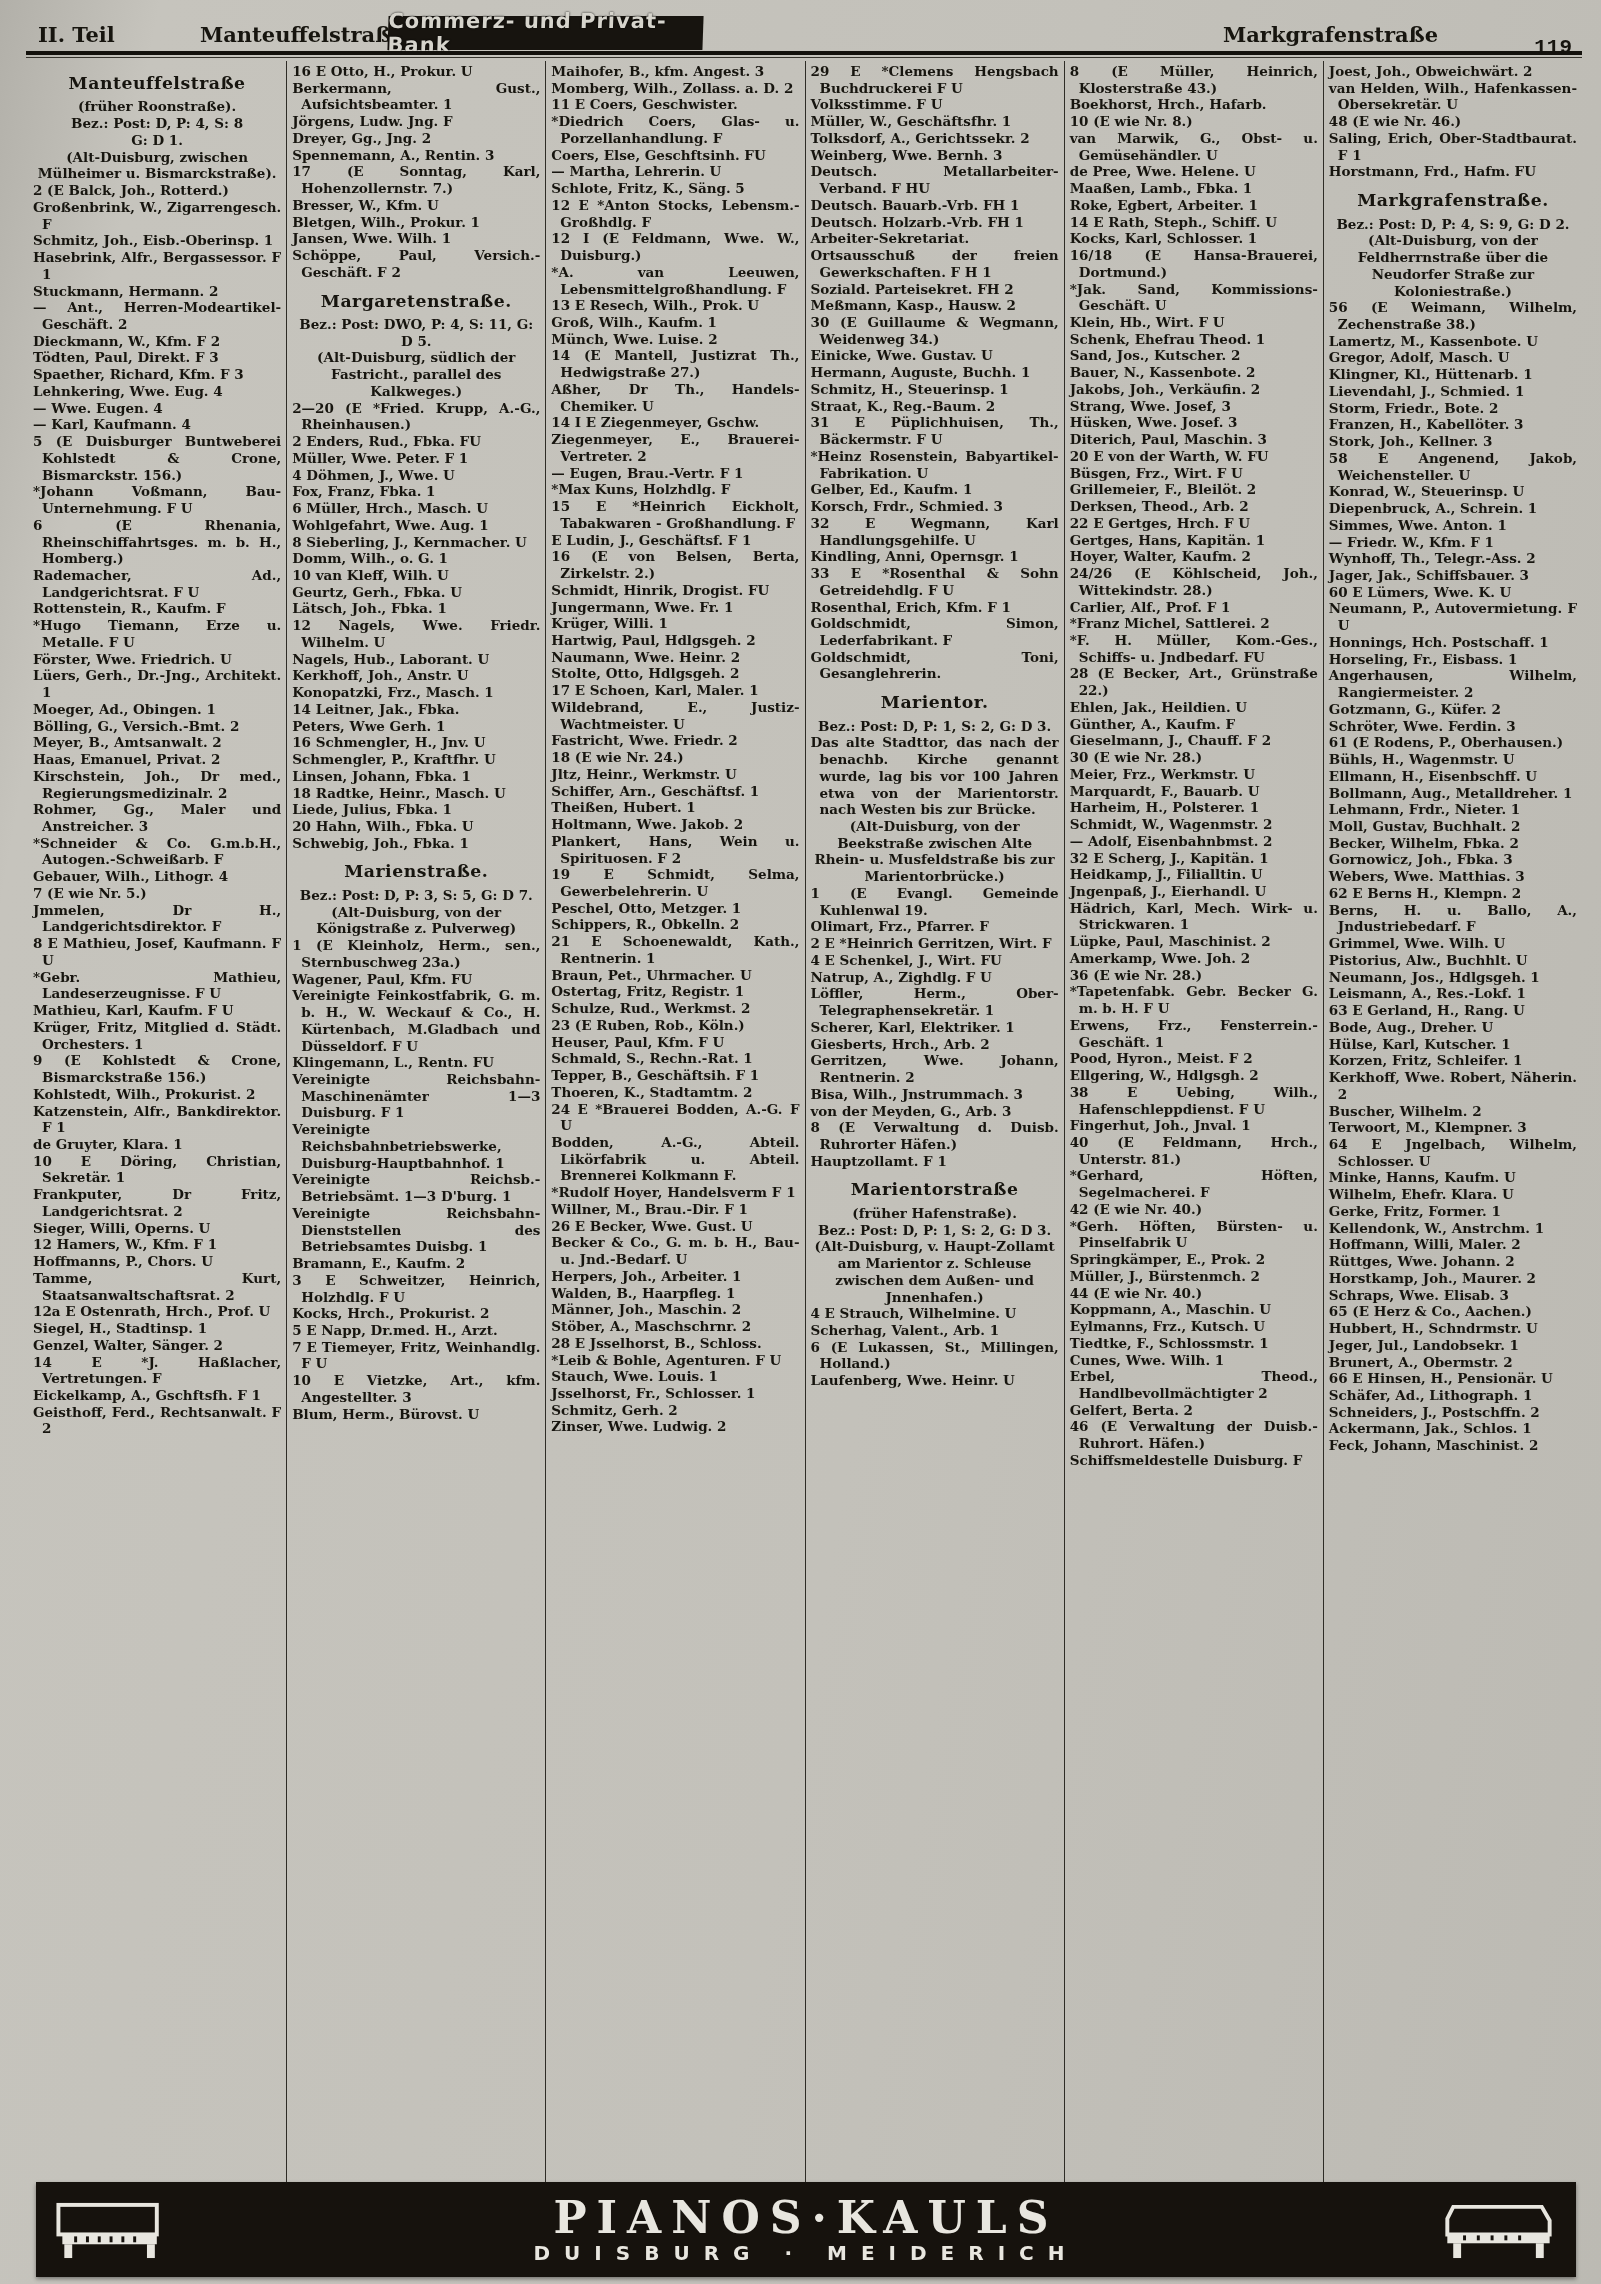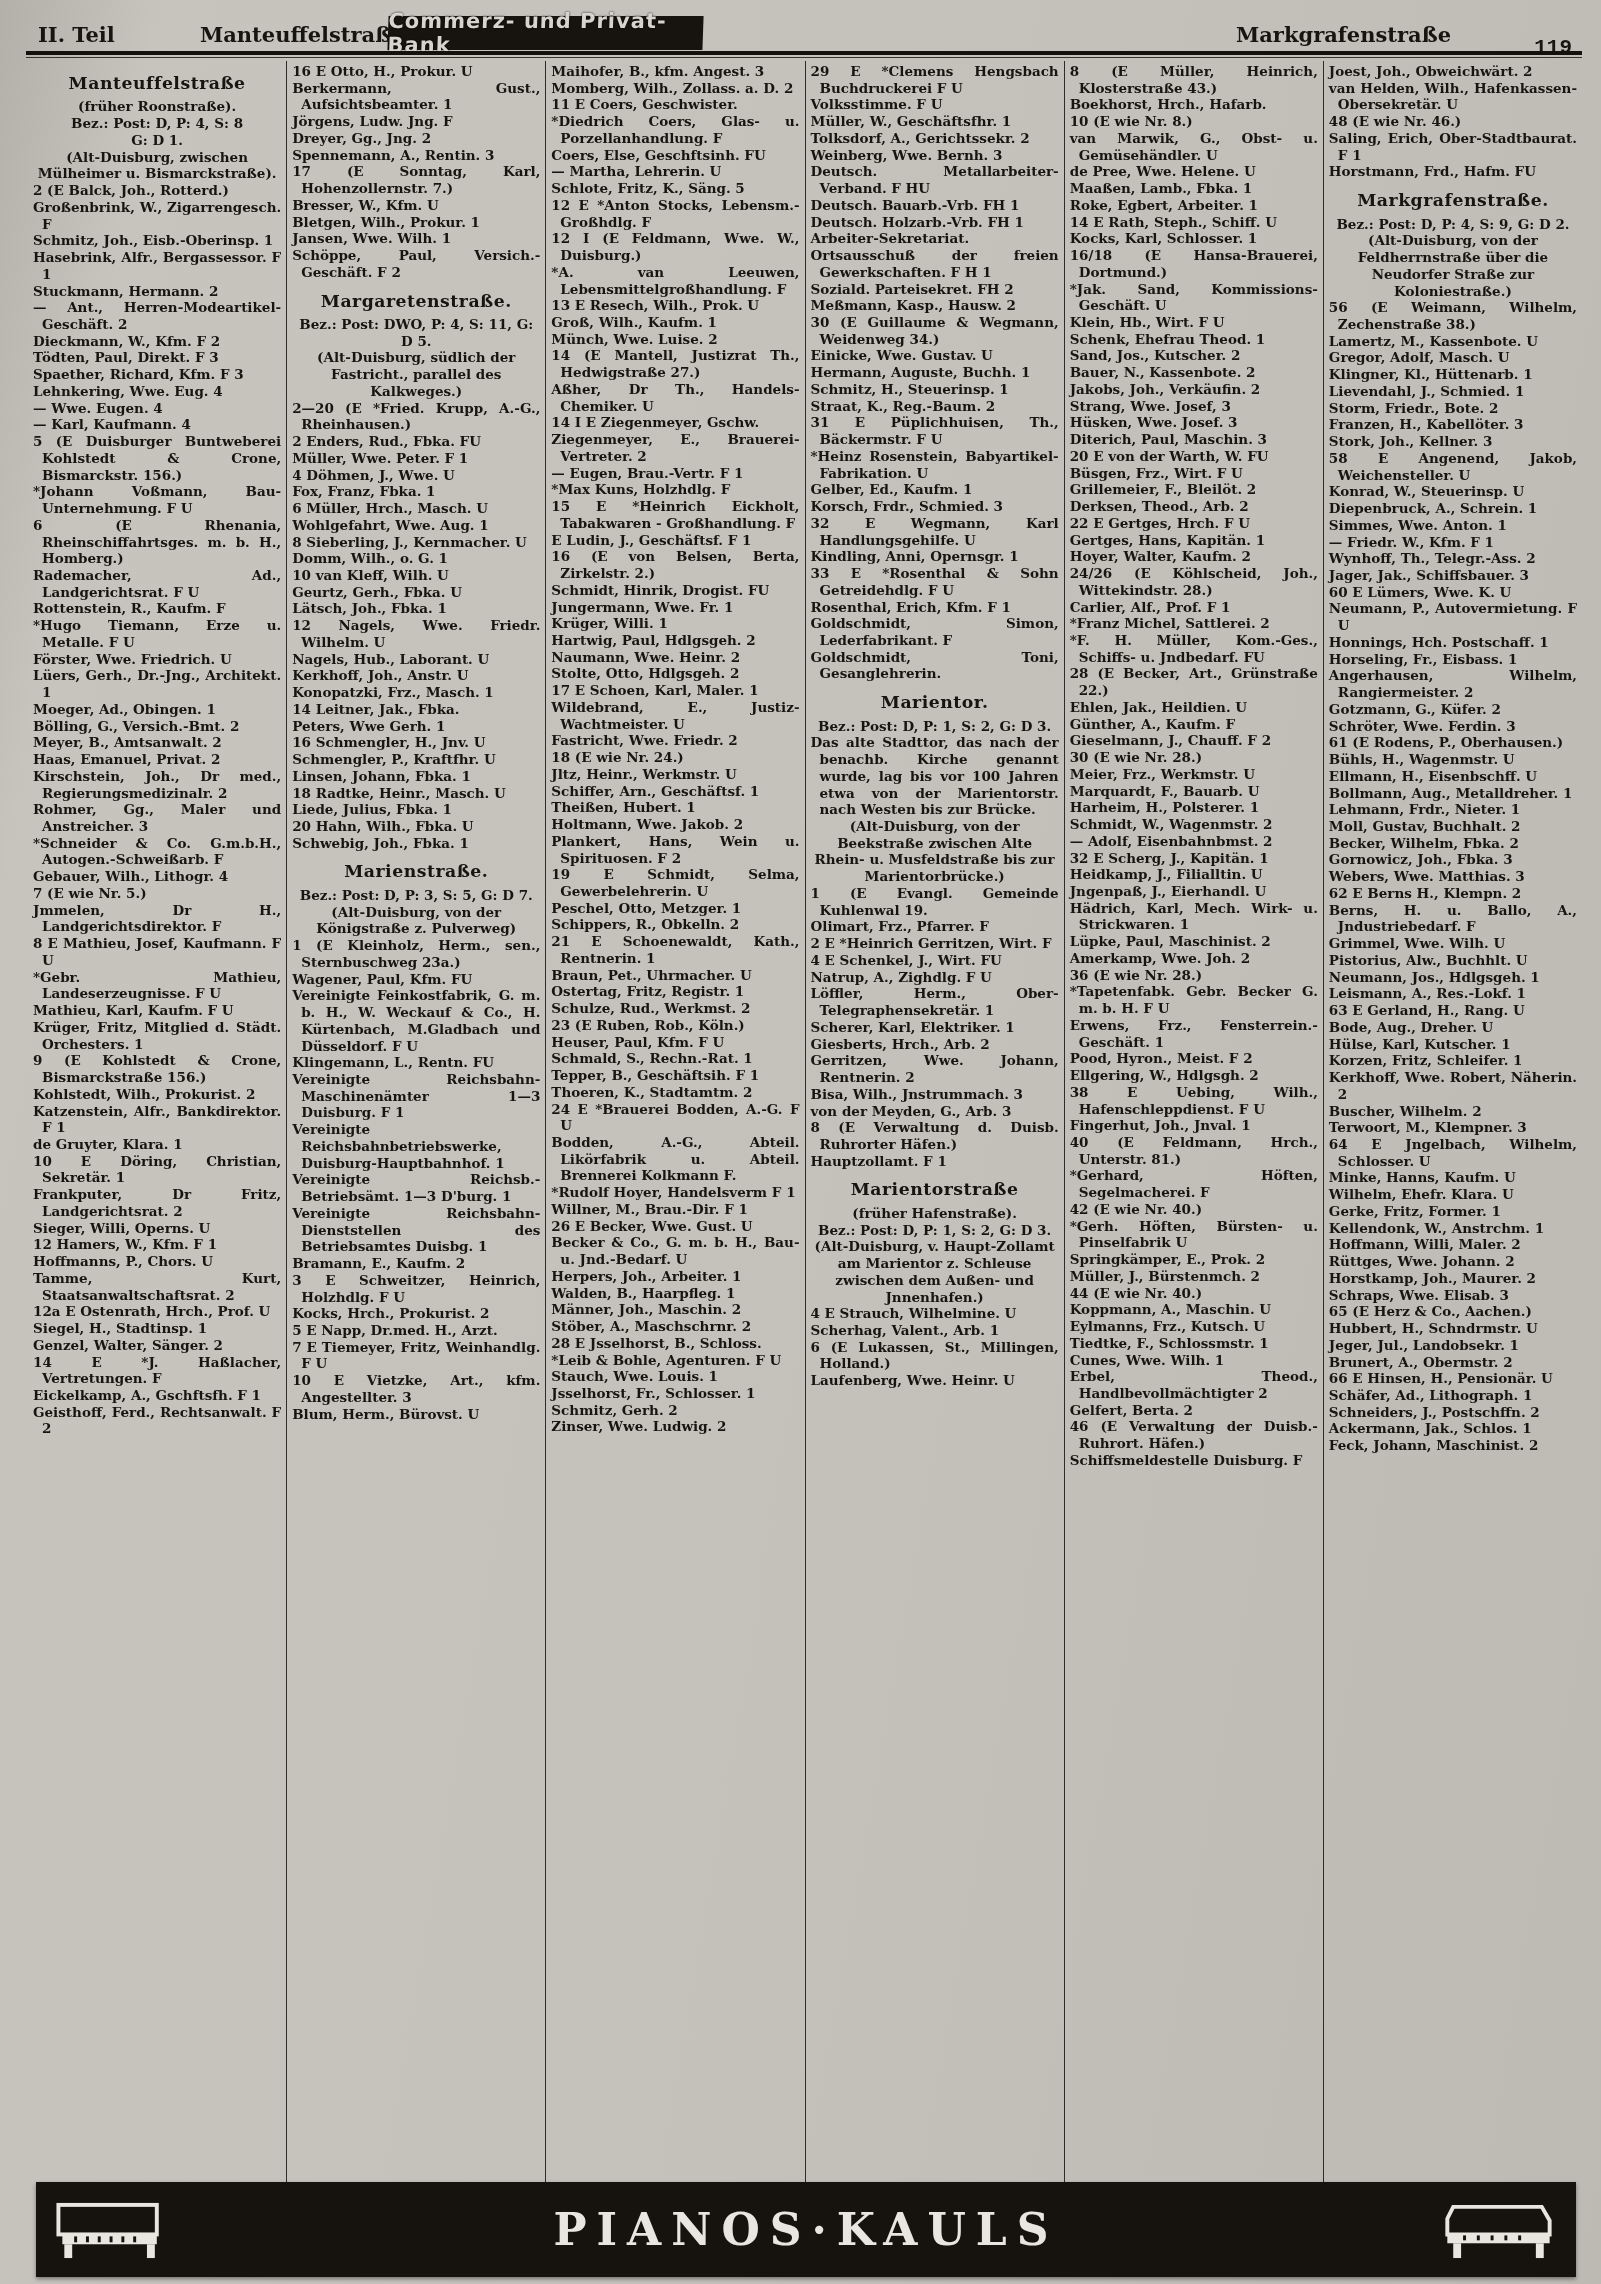--- a/index.html
+++ b/index.html
@@ -22,21 +22,21 @@
   .hdr-part{position:absolute;left:8px;top:2px;}
   .hdr-street-left{position:absolute;left:170px;top:2px;}
   .hdr-banner{
     position:absolute;left:358px;top:-4px;width:315px;height:34px;
     background:#17140f;color:#d6d4cc;
     display:flex;align-items:center;justify-content:center;
     font-family:"DejaVu Sans", sans-serif;font-weight:bold;font-size:21px;
     letter-spacing:1px;transform:skew(-2deg);
     text-shadow:0 0 2px #000;
   }
-  .hdr-street-right{position:absolute;right:129px;top:2px;}
+  .hdr-street-right{position:absolute;right:142px;top:2px;}
   .hdr-page{position:absolute;right:8px;top:16px;font-family:Liberation Mono, monospace;}
   .rule{position:absolute;left:26px;right:20px;top:51px;height:4px;background:#14120d;}
   .rule2{position:absolute;left:26px;right:20px;top:57px;height:1px;background:#35332c;}
   
   .columns{
     position:absolute;top:61px;left:28px;right:20px;bottom:85px;
     display:flex;overflow:hidden;
   }
   .col{
     flex:1 1 0;min-width:0;overflow:hidden;
@@ -474,20 +474,21 @@
       <rect x="98" y="46" width="8" height="14" fill="#e8e6df"></rect>
       <rect x="24" y="38" width="3" height="6" fill="#16120d"></rect>
       <rect x="36" y="38" width="3" height="6" fill="#16120d"></rect>
       <rect x="48" y="38" width="3" height="6" fill="#16120d"></rect>
       <rect x="60" y="38" width="3" height="6" fill="#16120d"></rect>
       <rect x="72" y="38" width="3" height="6" fill="#16120d"></rect>
       <rect x="84" y="38" width="3" height="6" fill="#16120d"></rect>
     </svg>
     <div class="ad-text">
       <div class="ad-line1">PIANOS·KAULS</div>
+      <div class="ad-line2">DUISBURG · MEIDERICH</div>
     </div>
     <svg class="piano" viewBox="0 0 130 62">
       <path d="M20 8 L110 8 L118 22 L118 36 L14 36 L14 20 Z" fill="none" stroke="#e8e6df" stroke-width="4"></path>
       <rect x="14" y="36" width="104" height="9" fill="#e8e6df"></rect>
       <rect x="20" y="45" width="8" height="15" fill="#e8e6df"></rect>
       <rect x="104" y="45" width="8" height="15" fill="#e8e6df"></rect>
       <rect x="30" y="37" width="3" height="5" fill="#16120d"></rect>
       <rect x="44" y="37" width="3" height="5" fill="#16120d"></rect>
       <rect x="58" y="37" width="3" height="5" fill="#16120d"></rect>
       <rect x="72" y="37" width="3" height="5" fill="#16120d"></rect>

